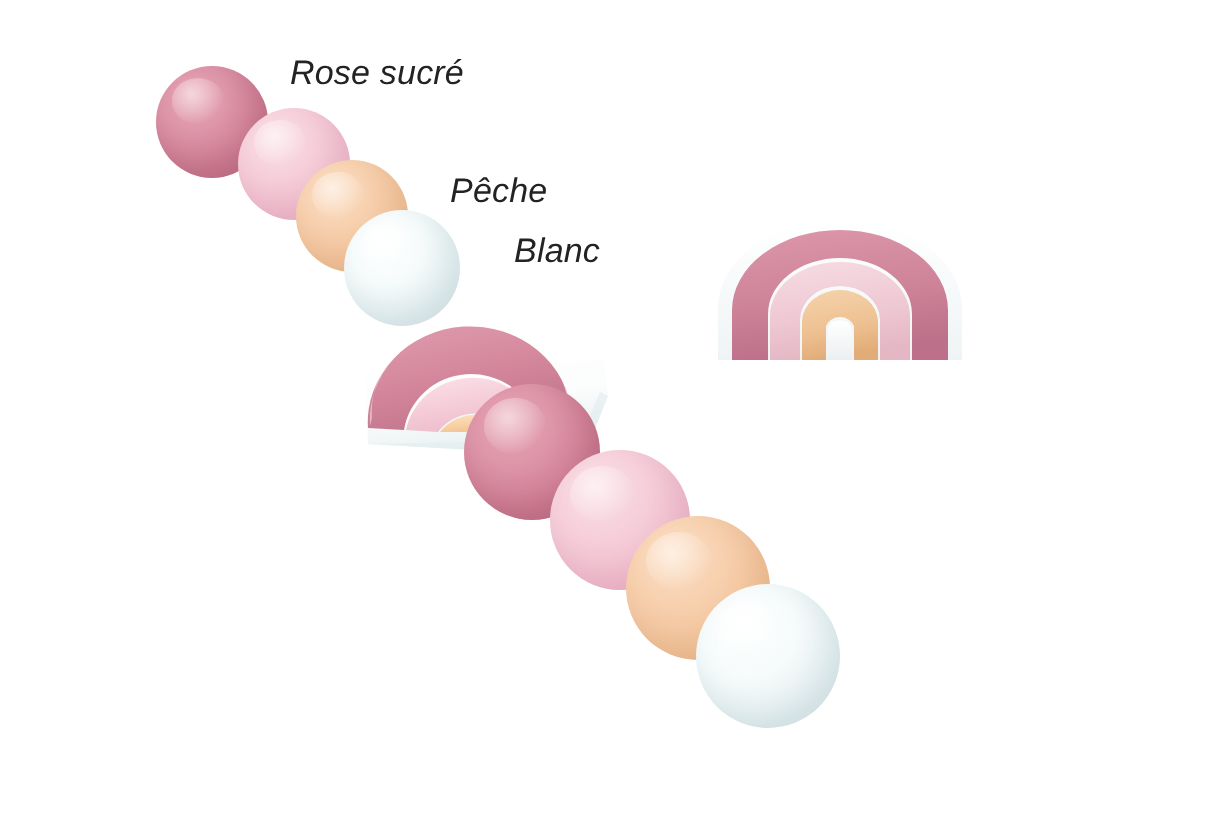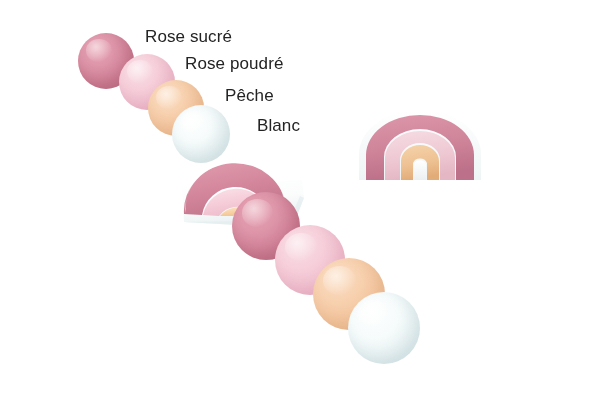--- a/index.html
+++ b/index.html
@@ -7,20 +7,21 @@
     padding: 0;
     background: #ffffff;
   }
   #stage {
     position: relative;
     width: 612px;
     height: 408px;
     background: #ffffff;
     overflow: hidden;
     font-family: "Liberation Sans", sans-serif;
+    font-style: italic;
   }
 
   
   .label {
     position: absolute;
     font-family: "Liberation Sans", sans-serif;
     font-size: 17px;
     line-height: 1;
     color: #232323;
     white-space: nowrap;
@@ -168,17 +169,16 @@
   </div>
 
   <div>
     <div class="bead bead-rose" style="left:232px; top:192px; width:68px; height:68px;"></div>
     <div class="bead bead-poudre" style="left:275px; top:225px; width:70px; height:70px;"></div>
     <div class="bead bead-peche" style="left:313px; top:258px; width:72px; height:72px;"></div>
     <div class="bead bead-blanc" style="left:348px; top:292px; width:72px; height:72px;"></div>
   </div>
 
   <div class="label" style="left:145px; top:28px;">Rose sucré</div>
-  <div class="label" style="left:185px; top:55px;">Rose poudré</div>
   <div class="label" style="left:225px; top:87px;">Pêche</div>
   <div class="label" style="left:237px; top:117px;margin-left:20px;">Blanc</div>
 
 </div>
 
 </body></html>

